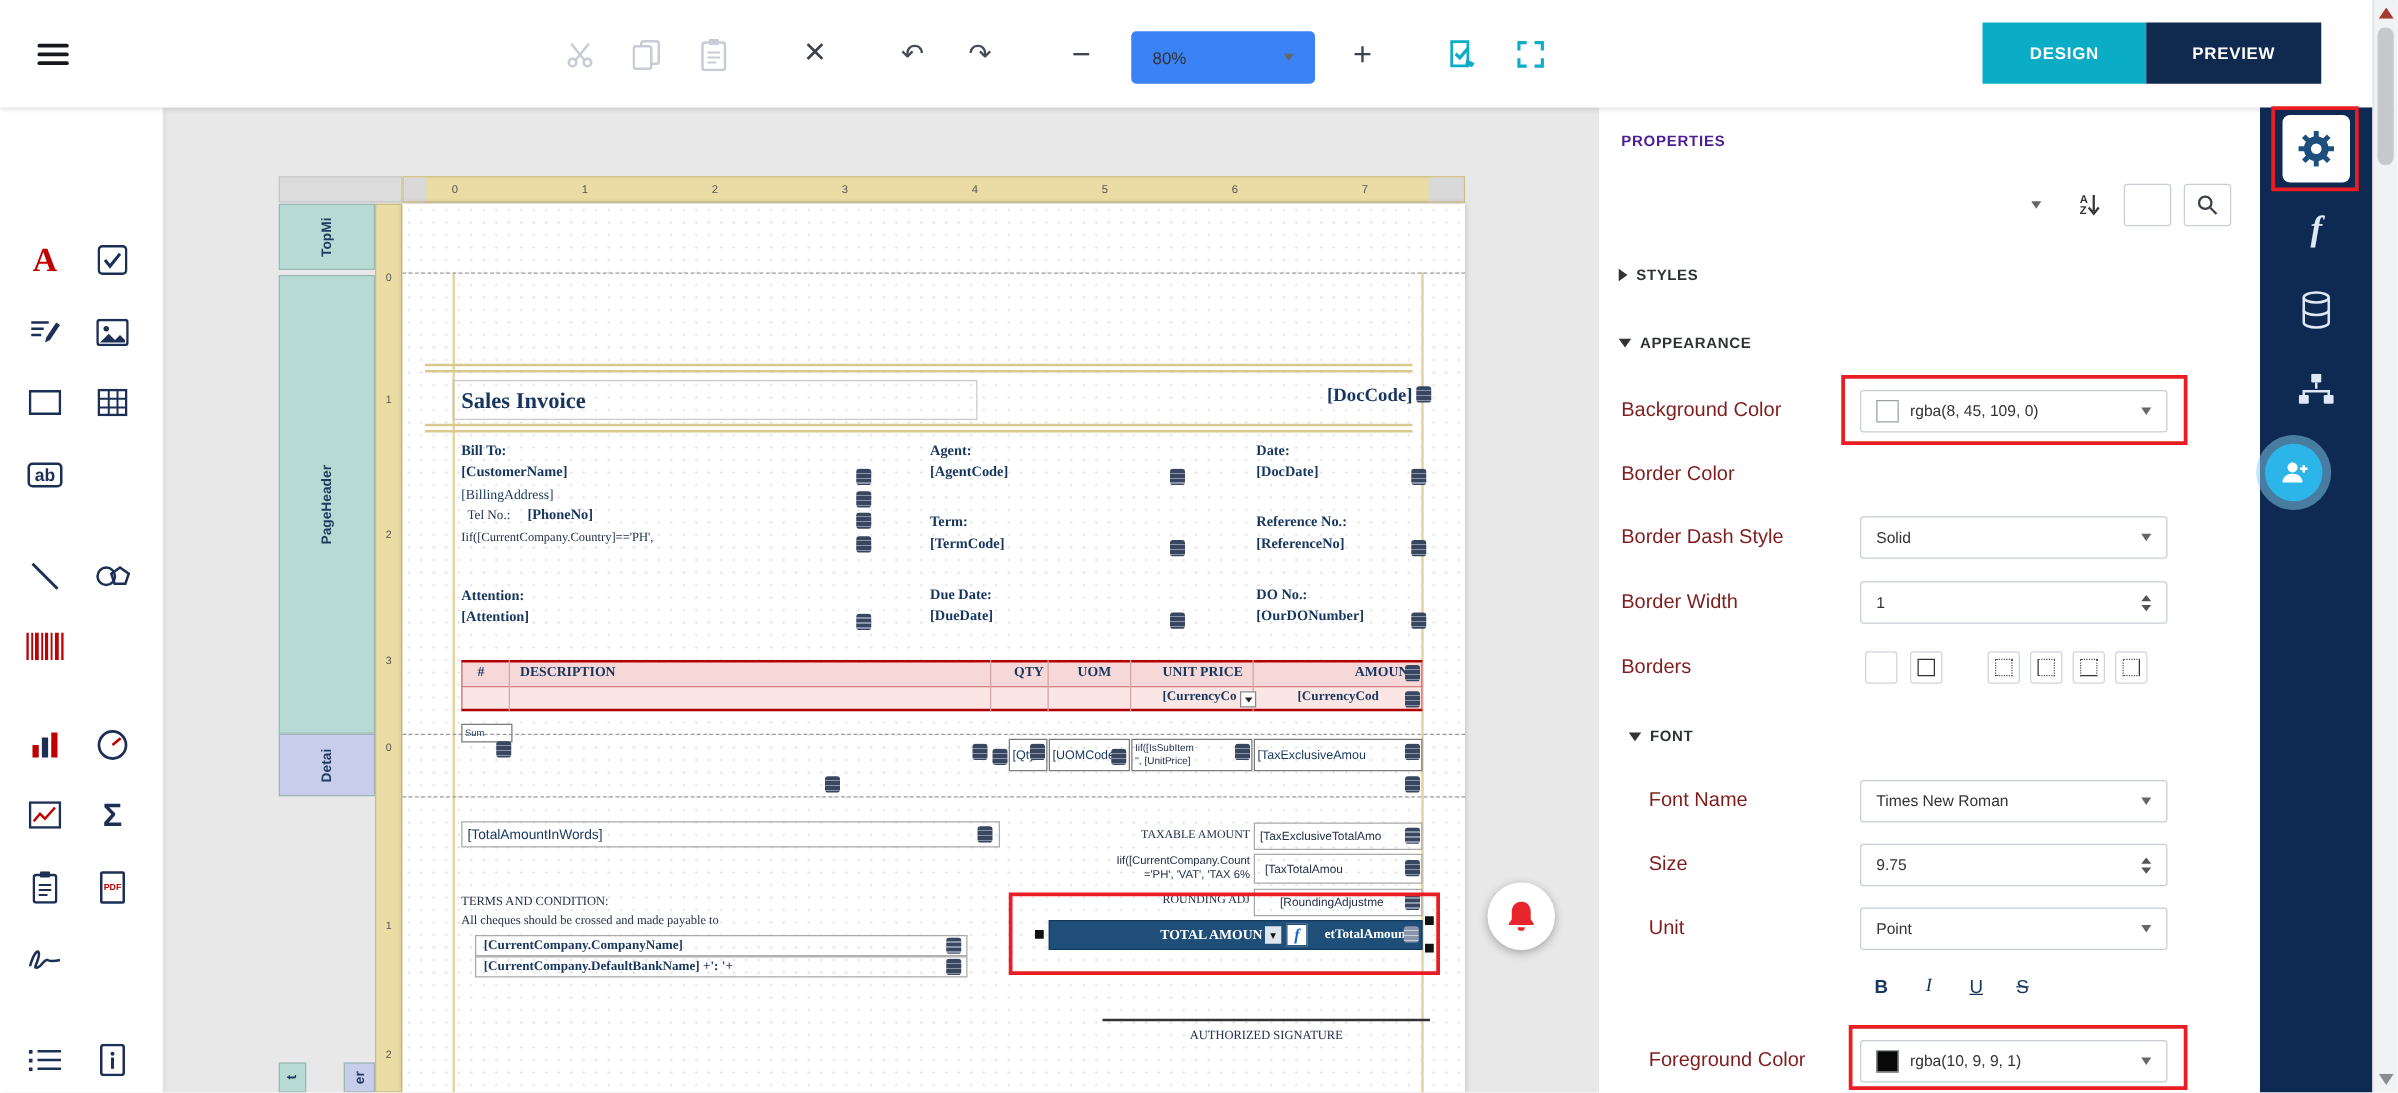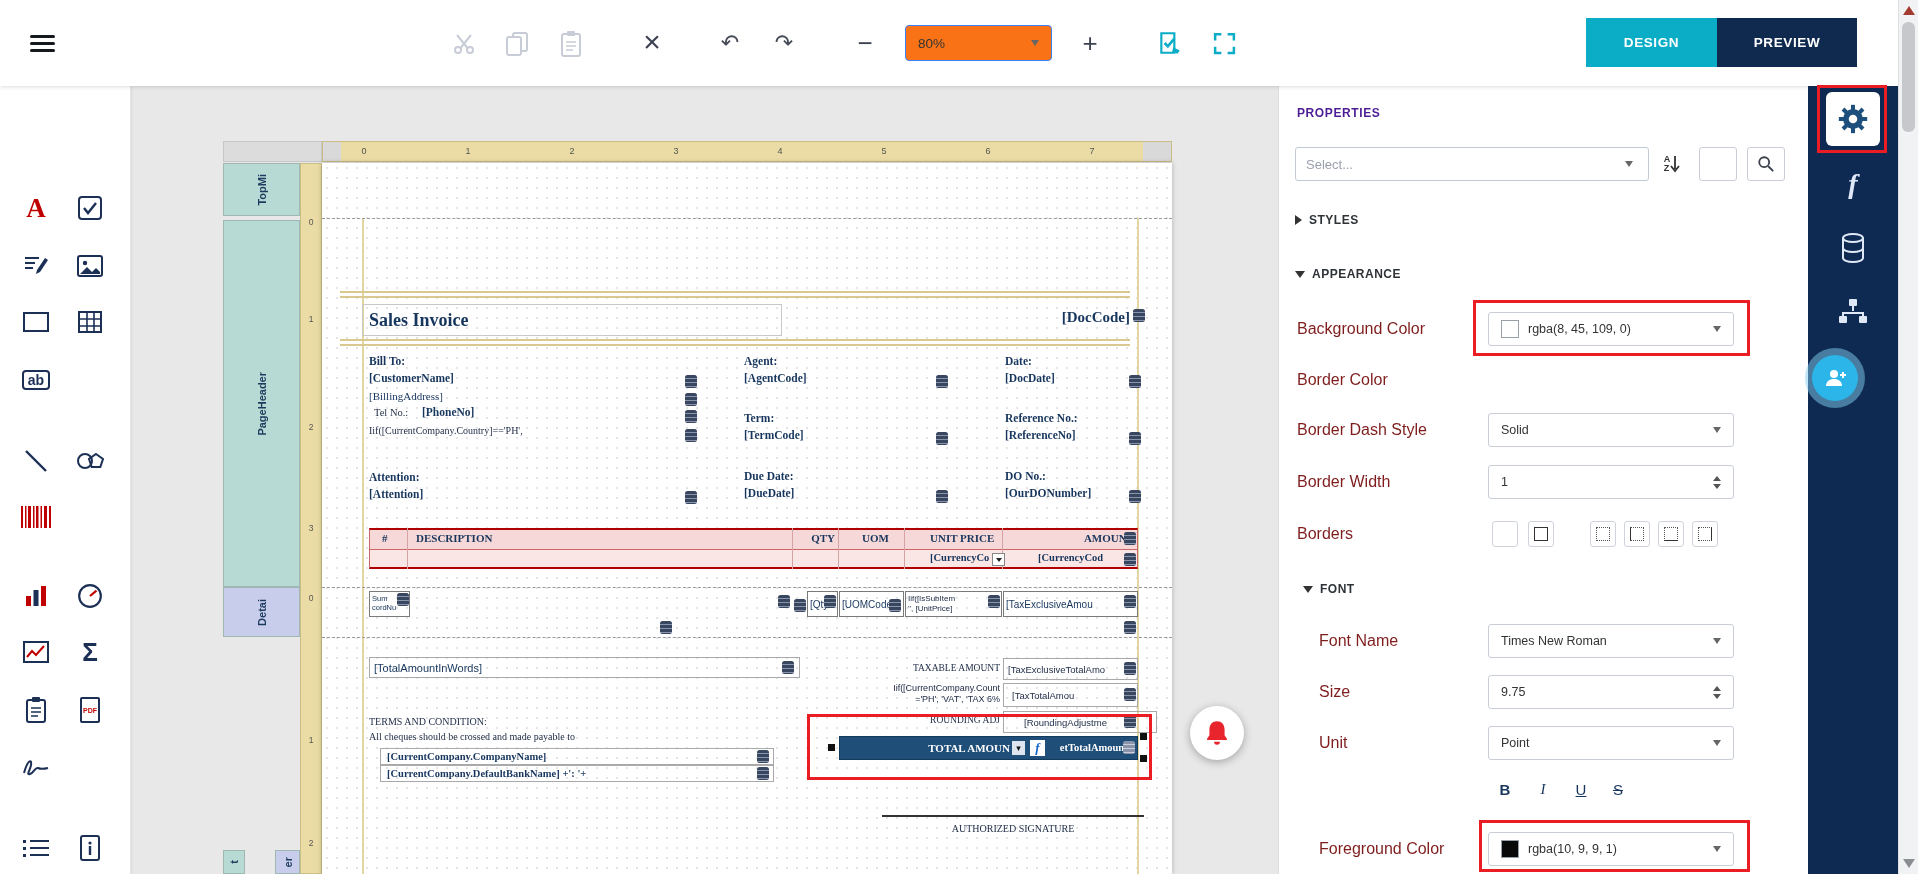--- a/index.html
+++ b/index.html
@@ -3,21 +3,21 @@
 <meta charset="utf-8">
 <style>
 *{margin:0;padding:0;box-sizing:border-box;font-family:"Liberation Sans",sans-serif}
 html,body{width:1918px;height:874px;overflow:hidden;background:#fff;position:relative}
 .ab{position:absolute}
 .ic{display:flex;align-items:center;justify-content:center;cursor:pointer}
 
 .topbar{left:0;top:0;width:1918px;height:86px;background:#fff;box-shadow:0 1px 4px rgba(0,0,0,.14);z-index:20}
 .hamb span{display:block;width:25px;height:3px;background:#15181d;border-radius:2px;margin:4px 0}
 .tbico{font-size:22px;color:#454b57}
-.zoombox{border:1px solid #3b82f6;border-radius:4px;display:flex;align-items:center;padding:16px 12px;justify-content:space-between;font-size:13.5px;color:#333;background:#f97316}
+.zoombox{border:5px solid #3b82f6;border-radius:4px;display:flex;align-items:center;padding:16px 12px;justify-content:space-between;font-size:13.5px;color:#333;background:#3b82f6}
 .crt{width:0;height:0;border-left:4.5px solid transparent;border-right:4.5px solid transparent;border-top:6px solid #666}
 .crt.sm{border-left-width:3.5px;border-right-width:3.5px;border-top-width:4.5px;border-top-color:#222}
 .btn{display:flex;align-items:center;justify-content:center;color:#fff;font-size:13.5px;font-weight:bold;letter-spacing:.6px;cursor:pointer}
 
 .toolbox{left:0;top:86px;width:131px;height:788px;background:#fff;border-right:1px solid #e4e4e4;box-shadow:1px 0 3px rgba(0,0,0,.06);z-index:10}
 .tbx{position:absolute;width:36px;height:36px;display:flex;align-items:center;justify-content:center;color:#1c2f55;cursor:pointer}
 .glyA{font-family:"Liberation Serif",serif;font-weight:bold;font-size:27px;color:#c00000}
 .glyph26{font-size:26px}
 .ablab{border:2px solid #1c2f55;border-radius:4px;padding:0 4px;font-size:14px;font-weight:bold;color:#1c2f55}
 
@@ -364,21 +364,21 @@
     <div class="ab rv" style="left:716px;top:389px;font-size:10.5px">[CurrencyCod</div>
     <div class="ab" style="left:85px;top:365px;width:1px;height:41px;background:#d4a3a3"></div>
     <div class="ab" style="left:470px;top:365px;width:1px;height:41px;background:#d4a3a3"></div>
     <div class="ab" style="left:516px;top:365px;width:1px;height:41px;background:#d4a3a3"></div>
     <div class="ab" style="left:582px;top:365px;width:1px;height:41px;background:#d4a3a3"></div>
     <div class="ab" style="left:680px;top:365px;width:1px;height:41px;background:#d4a3a3"></div>
     <div class="chip" style="left:670px;top:390px">
         <div class="crt sm"></div>
       </div>
 
-    <div class="cell" style="left:47px;top:428px;width:41px;height:26px;font-size:7.5px;line-height:9px;padding:2px"><span>Sum</span><br><span>cordNu</span></div>
+    <div class="cell" style="left:47px;top:416px;width:41px;height:15px;font-size:7.5px;line-height:9px;padding:2px"><span>Sum</span><br><span>cordNu</span></div>
     <div class="cell" style="left:485px;top:428px;width:31px;height:26px;font-size:10px;display:flex;align-items:center;padding:0 2px">
         <span>[Qty</span>
       </div>
     <div class="cell" style="left:517px;top:428px;width:65px;height:26px;font-size:10px;display:flex;align-items:center;padding:0 2px">
         <span>[UOMCode</span>
       </div>
     <div class="cell" style="left:583px;top:428px;width:97px;height:26px;font-size:8px;line-height:10px;padding:2px;color:#23304a"><span>Iif([IsSubItem</span><br><span>'', [UnitPrice]</span></div>
     <div class="cell" style="left:681px;top:428px;width:135px;height:26px;font-size:10px;display:flex;align-items:center;padding:0 2px">
         <span>[TaxExclusiveAmou</span>
       </div>
@@ -389,21 +389,21 @@
       </div>
     <div class="ab rp" style="left:520px;top:500px;width:158px;text-align:right;font-size:9.5px">TAXABLE AMOUNT</div>
     <div class="vbox" style="left:681px;top:495px;width:135px;height:22px;display:flex;align-items:center;padding:0 4px;font-size:9.5px">
         <span>[TaxExclusiveTotalAmo</span>
       </div>
     <div class="ab rp" style="left:520px;top:520px;width:158px;text-align:right;font-size:9px;line-height:11px;white-space:normal"><span>Iif([CurrentCompany.Count</span><br><span>='PH', 'VAT', 'TAX 6%</span></div>
     <div class="vbox" style="left:681px;top:520px;width:135px;height:24px;display:flex;align-items:center;padding:0 8px;font-size:9.5px">
         <span>[TaxTotalAmou</span>
       </div>
     <div class="ab rp" style="left:520px;top:552px;width:158px;text-align:right;font-size:9.5px">ROUNDING ADJ</div>
-    <div class="vbox" style="left:681px;top:548px;width:154px;height:22px;display:flex;align-items:center;padding:0 20px;font-size:9.5px">
+    <div class="vbox" style="left:681px;top:548px;width:135px;height:22px;display:flex;align-items:center;padding:0 20px;font-size:9.5px">
         <span>[RoundingAdjustme</span>
       </div>
 
     <div class="ab rp" style="left:47px;top:553px;font-size:10px">TERMS AND CONDITION:</div>
     <div class="ab rp" style="left:47px;top:568px;font-size:10px">All cheques should be crossed and made payable to</div>
 
     <div class="ab" style="left:517px;top:573px;width:299px;height:24px;background:#1f4e79;border:1px solid #123a5c">
       <span class="ab" style="left:0;top:0;width:170px;text-align:right;line-height:22px;color:#fff;font-weight:bold;font-size:11px;font-family:'Liberation Serif',serif">TOTAL AMOUN</span>
       <span class="ab" style="left:172px;top:4px;width:13px;height:14px;background:#dfe5ee;color:#111;font-size:9px;text-align:center;line-height:14px">▾</span>
       <span class="ab fxg" style="left:189px;top:2px;width:17px;height:18px;background:#fff;border:1px solid #1f4e79;color:#1464c8;font-size:13px;text-align:center;line-height:16px">f</span>
@@ -458,21 +458,20 @@
 
 <div class="bell ab">
   <svg width="28" height="28" viewBox="0 0 24 24">
       <path fill="#e8252c" d="M12 2 C8 2 5.5 5 5.5 9 v5 L3.5 17 v1 h17 v-1 L18.5 14 V9 C18.5 5 16 2 12 2 z"></path>
       <path fill="#e8252c" d="M9.5 19.5 a2.5 2.5 0 0 0 5 0 z"></path>
     </svg>
 </div>
 
 <div class="panel ab">
   <div class="ptitle" style="left:18px;top:20px">PROPERTIES</div>
-  <input class="selinput" style="left: 16px; top: 61px; width: 354px; height: 34px;" placeholder="Select...">
   <div class="ab" style="left:346px;top:75px">
       <div class="crt"></div>
     </div>
   <div class="ab ic" style="left:378px;top:63px;width:30px;height:30px">
     <div style="display:flex;flex-direction:column;font-size:9px;font-weight:bold;color:#333;line-height:9px">
         <span>A</span>
         <span>Z</span>
       </div>
     <svg width="10" height="18" viewBox="0 0 10 18">
         <path d="M5 1 v13 M1 11 l4 5 4-5" fill="none" stroke="#333" stroke-width="1.8"></path>

